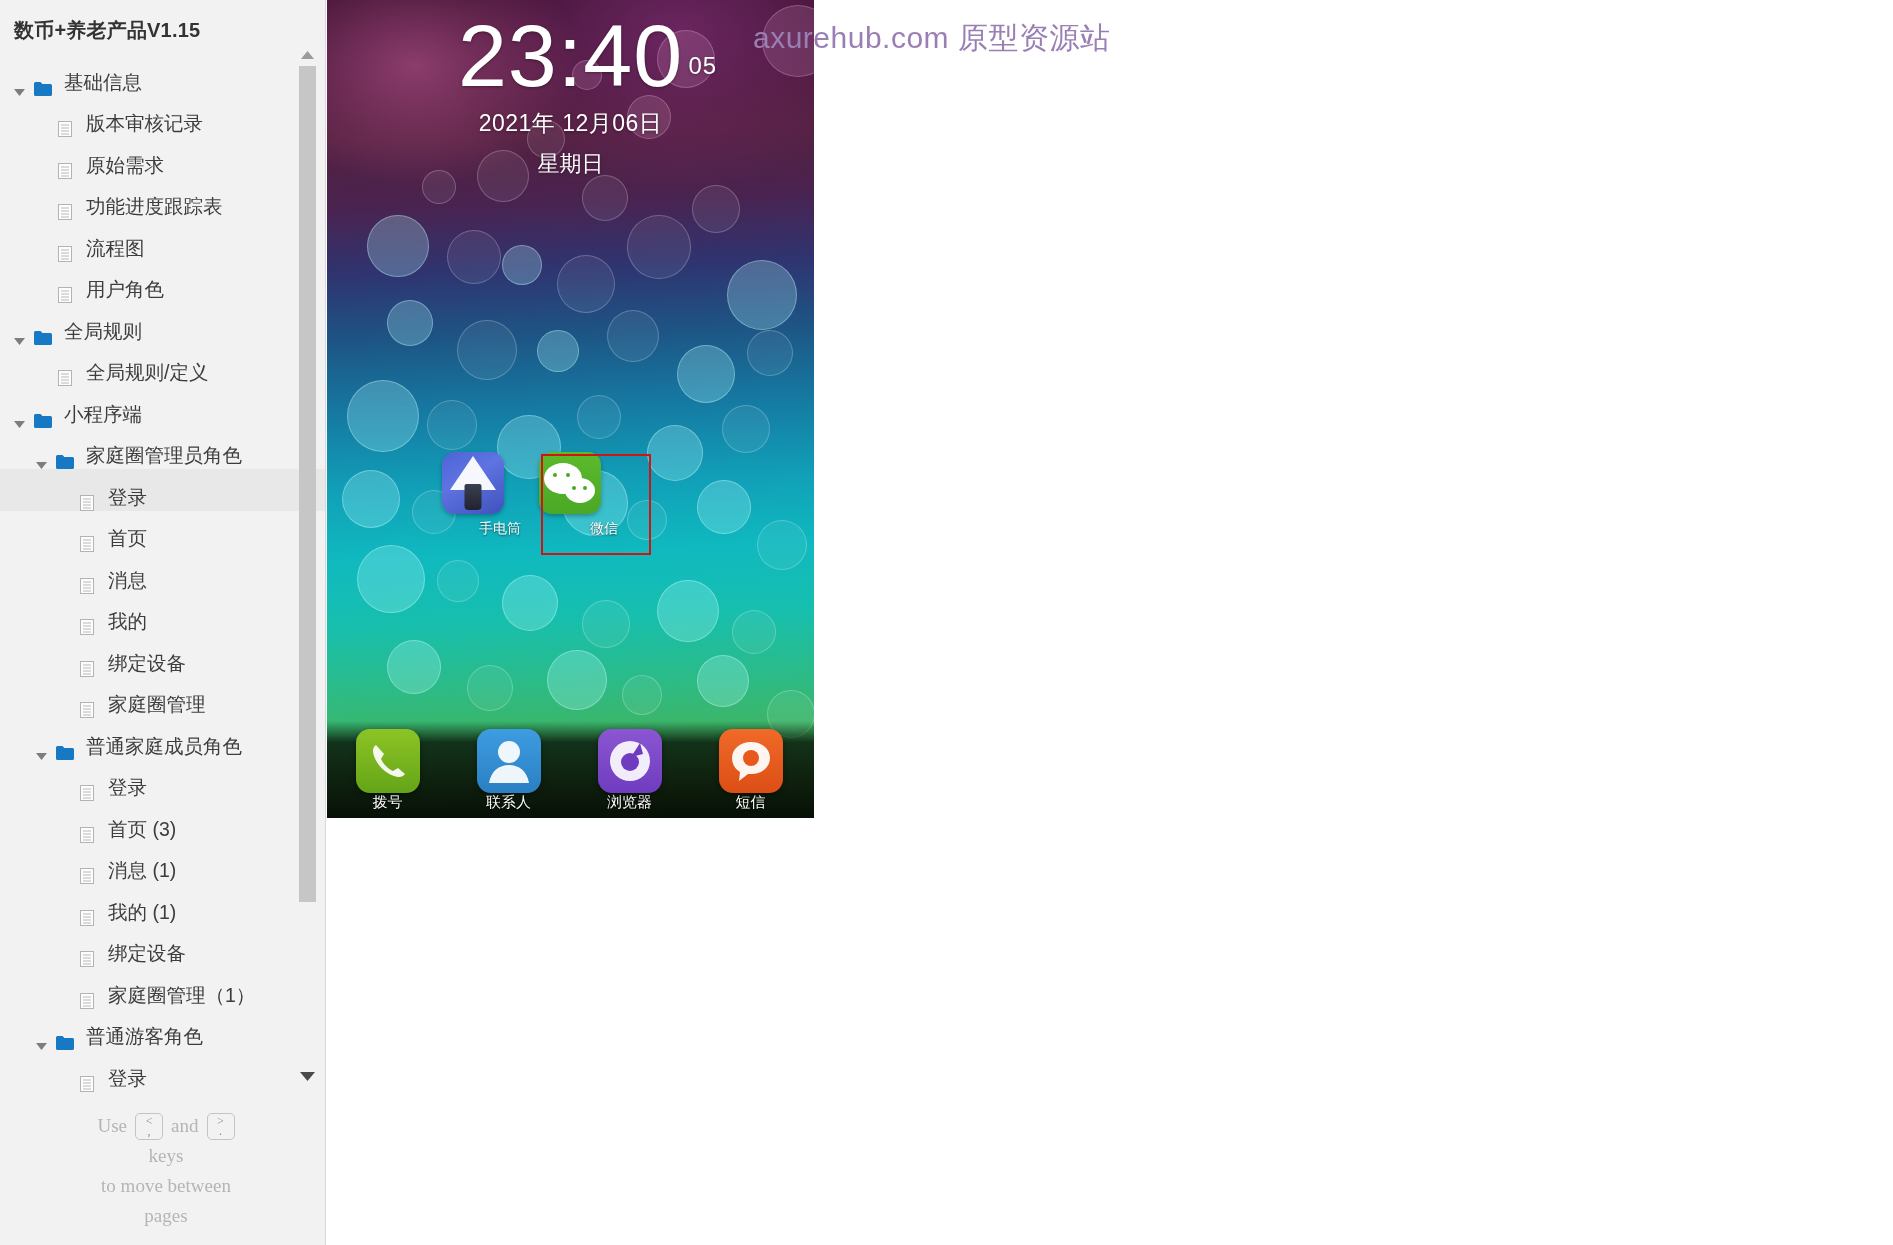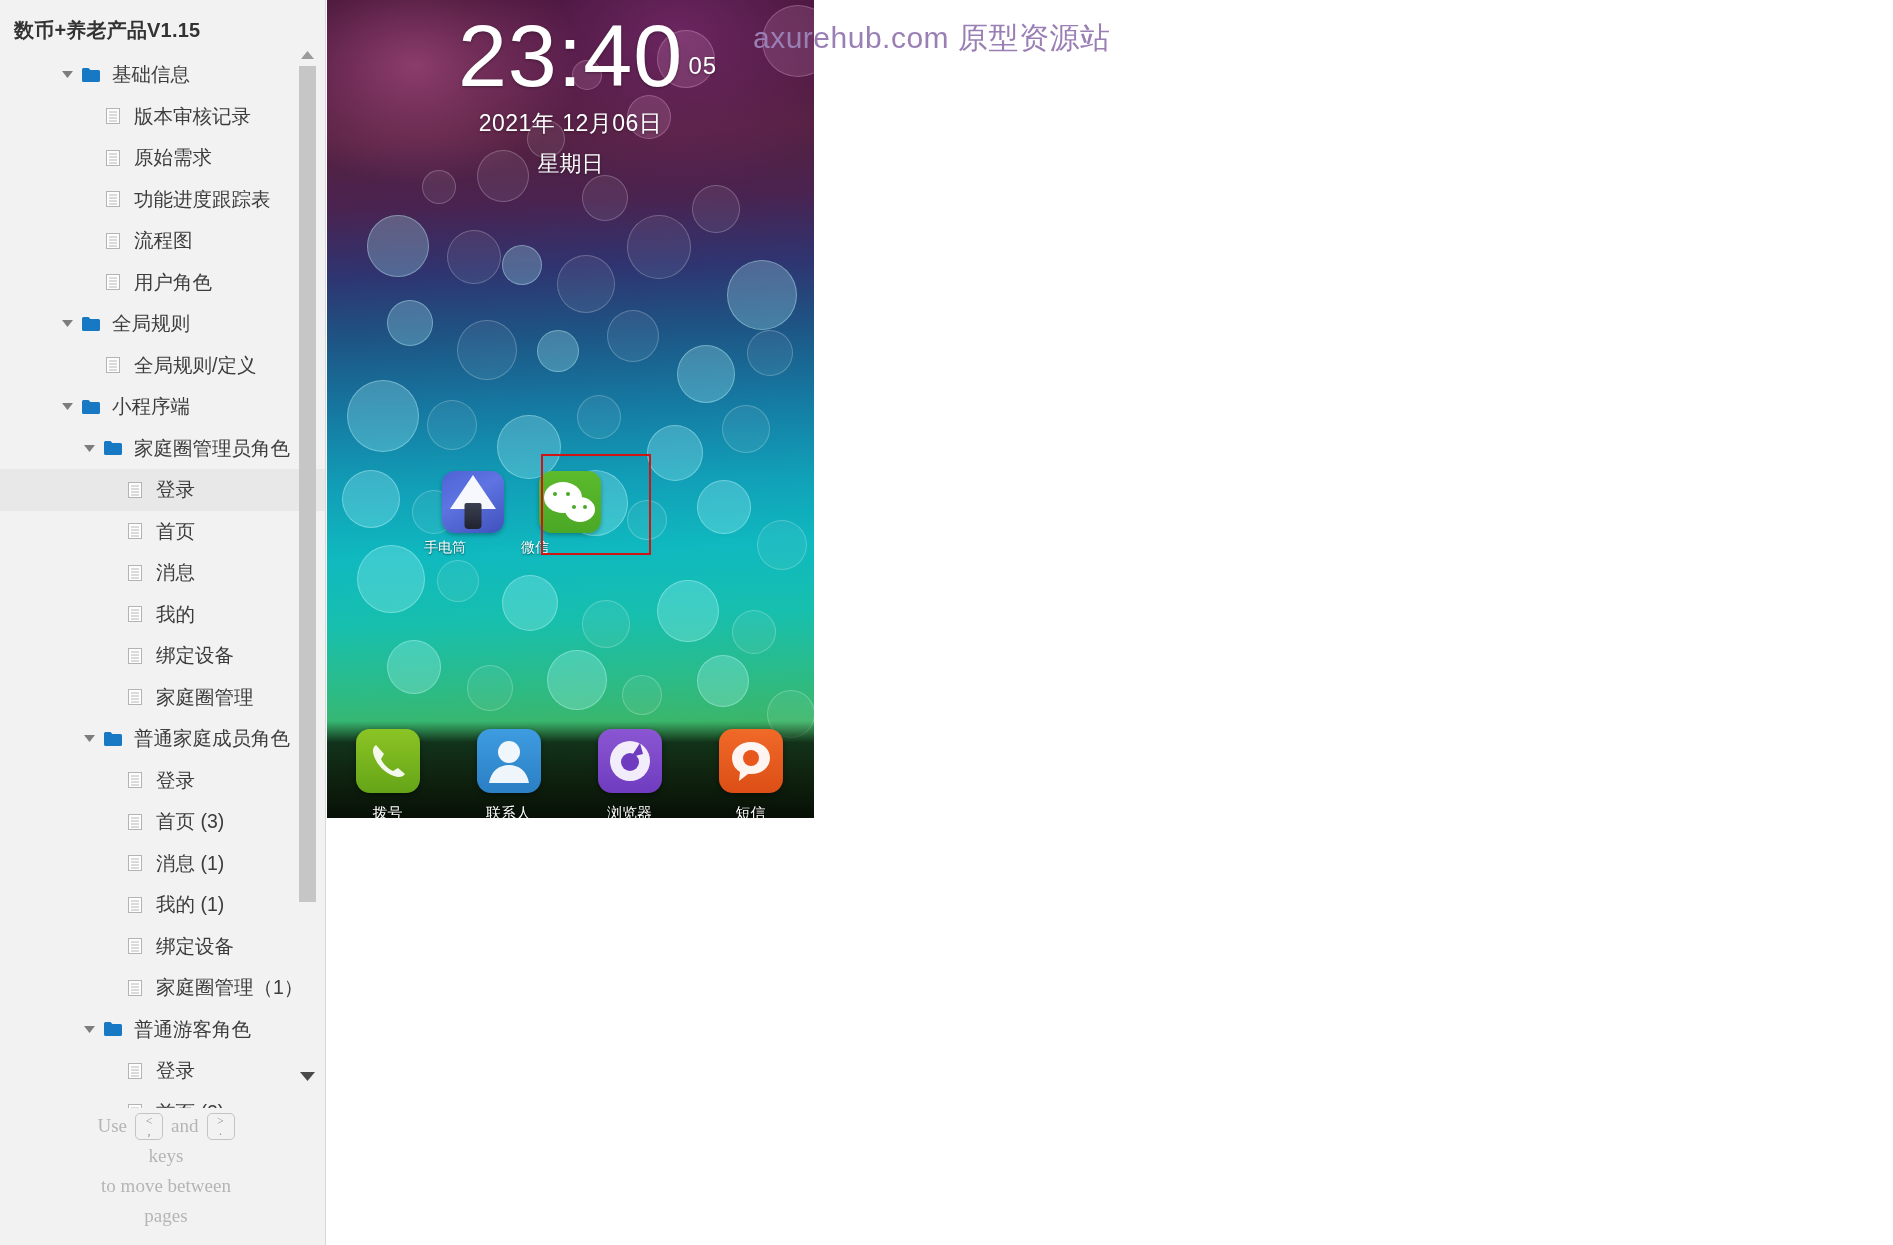--- a/index.html
+++ b/index.html
@@ -24,25 +24,24 @@
     padding: 17px 0 12px 14px;
     letter-spacing: 0.2px;
     white-space: nowrap;
   }
   #tree-scroll {
     position: absolute; left: 0; top: 54px;
     width: 326px; height: 1054px;
     overflow: hidden;
   }
   .tree-node {
-    display: flex; align-items: center;
+    display: flex; align-items: flex-end;
     height: 41.5px;
     white-space: nowrap;
     cursor: default;
-    padding-left: 48px;
   }
   .tree-node.selected { background: #e8e8e8; }
   .twisty {
     width: 22px; flex: 0 0 22px;
     display: flex; align-items: center; justify-content: center;
   }
   .twisty svg { display: block; }
   .node-icon {
     width: 26px; flex: 0 0 26px;
     display: flex; align-items: center; justify-content: center;
@@ -165,21 +164,21 @@
   }
   #clock-date { font-size: 23px; margin-top: 4px; letter-spacing: 0.5px; }
   #clock-week { font-size: 22px; margin-top: 10px; }
 
   
   #app-grid {
     position: absolute; left: 0; top: 452px; width: 487px;
     display: flex; gap: 0;
   }
   .app-cell {
-    width: 97px; text-align: left; position: relative; margin-top: 19px;
+    width: 97px; text-align: right; position: relative;
   }
   .app-cell.offset-1 { margin-left: 97px; }
   .app-icon {
     width: 62px; height: 62px; margin: 0 auto;
     border-radius: 13px;
     position: relative; overflow: hidden;
     box-shadow: 0 2px 4px rgba(0,0,0,0.28);
   }
   .app-name {
     font-size: 14px; color: #fff; margin-top: 6px;
@@ -220,21 +219,21 @@
     position: absolute; left: 0; bottom: 0; width: 487px; height: 97px;
     background: linear-gradient(180deg, rgba(0,0,0,0.0) 0%, rgba(0,0,0,0.72) 22%, rgba(0,0,0,0.9) 100%);
     display: flex; align-items: flex-start; padding-top: 8px;
   }
   .dock-cell { width: 121px; text-align: center; }
   .dock-icon {
     width: 64px; height: 64px; margin: 0 auto;
     border-radius: 14px; position: relative; overflow: hidden;
     box-shadow: 0 2px 5px rgba(0,0,0,0.4);
   }
-  .dock-name { font-size: 15px; color: #ffffff; margin-top: 11px; text-shadow: 0 1px 2px #000; }
+  .dock-name { font-size: 15px; color: #ffffff; margin-top: 0; text-shadow: 0 1px 2px #000; }
   .ic-phone { background: linear-gradient(180deg,#8cc425 0%, #64a417 100%); }
   .ic-contacts { background: linear-gradient(180deg,#3e9ce0 0%, #2b7fc4 100%); }
   .ic-browser { background: linear-gradient(180deg,#8a56d2 0%, #6f3cc0 100%); }
   .ic-sms { background: linear-gradient(180deg,#f06a28 0%, #dc4e16 100%); }
 </style>
 </head>
 <body>
 
 <div id="root">
 

